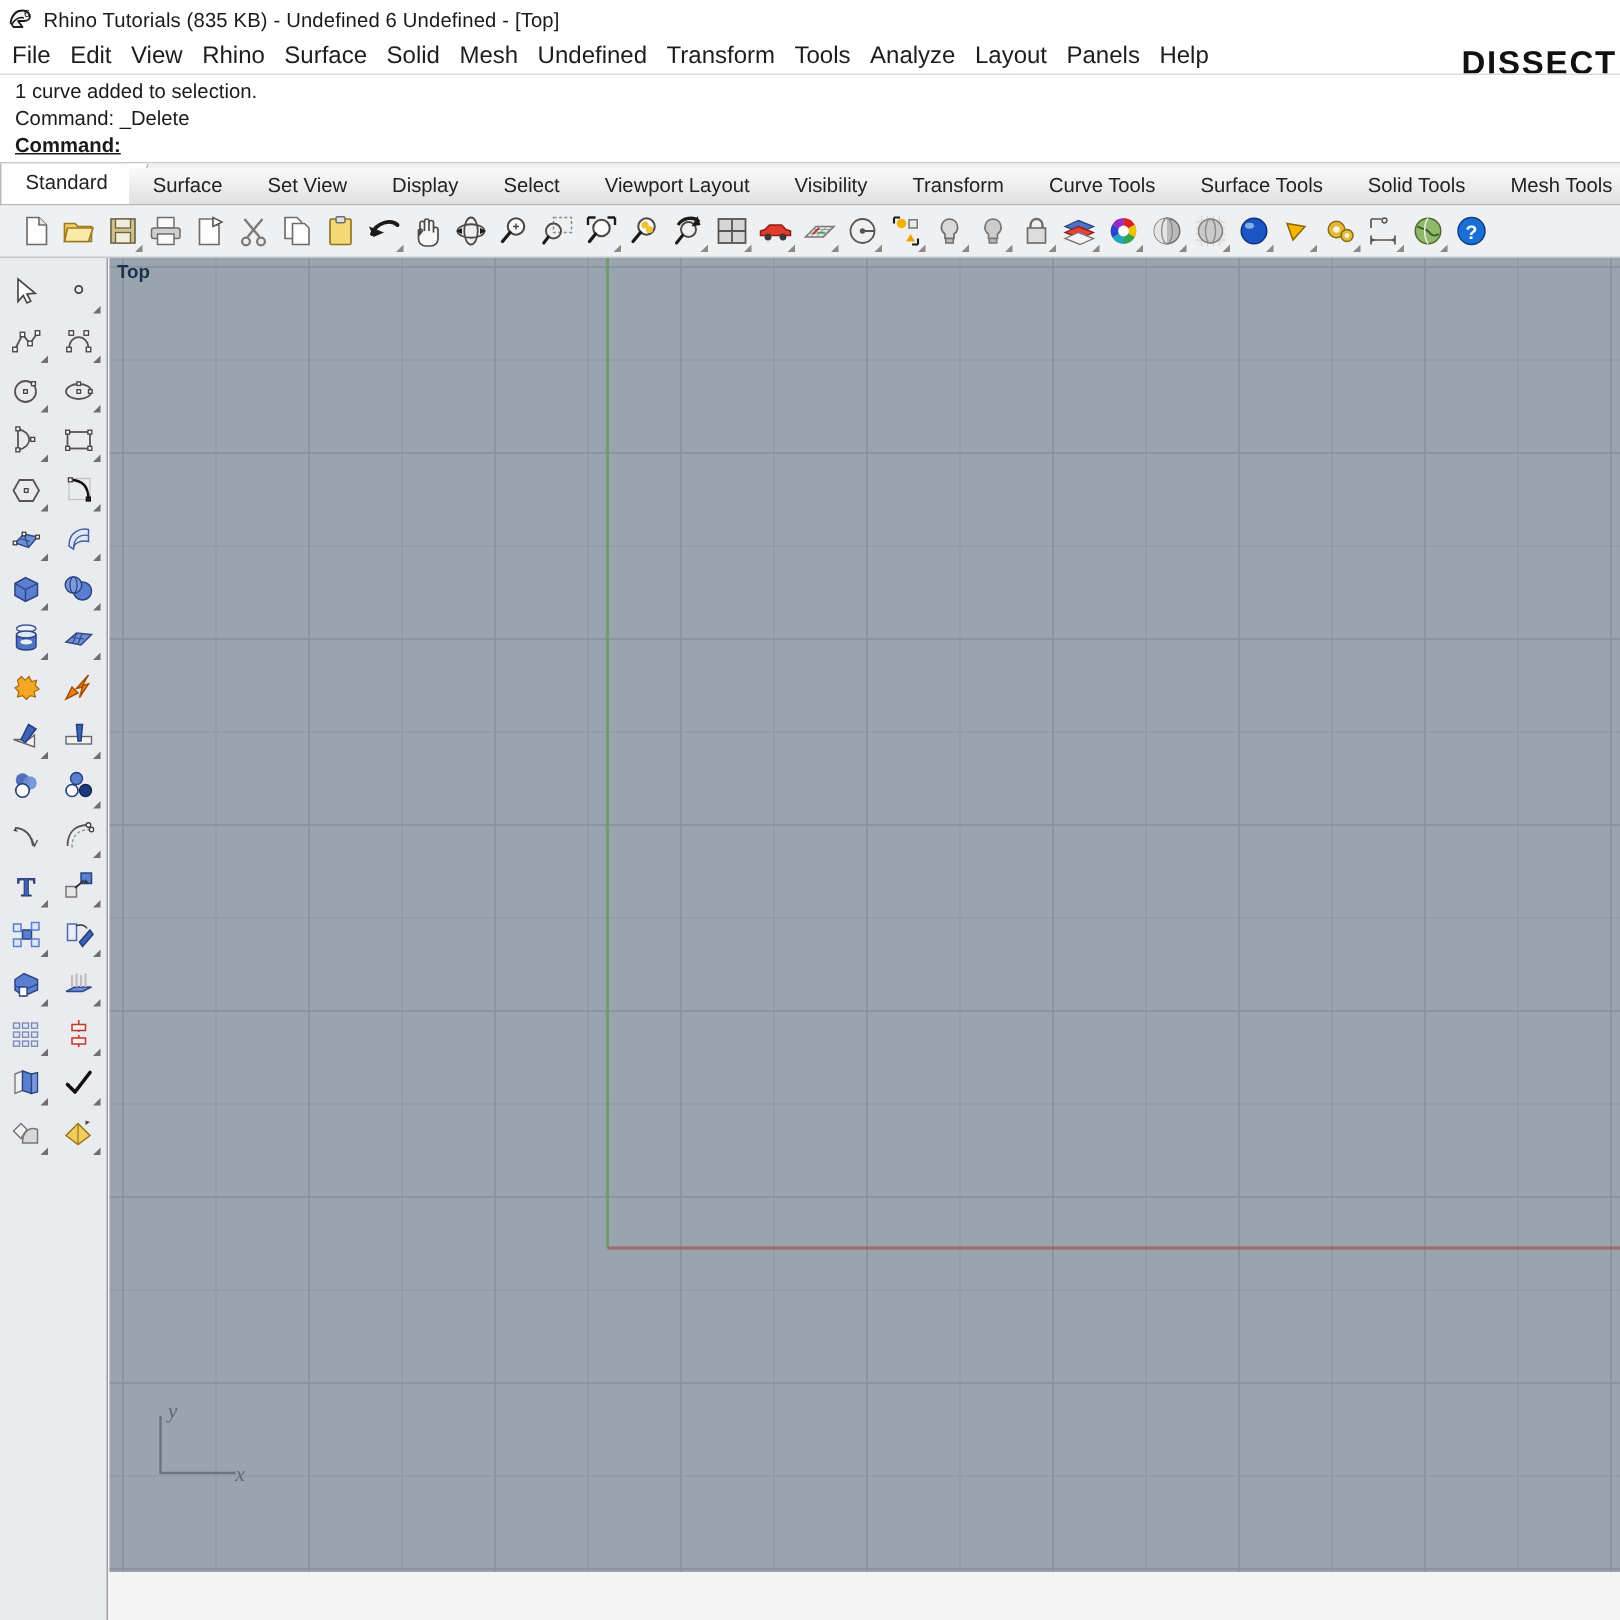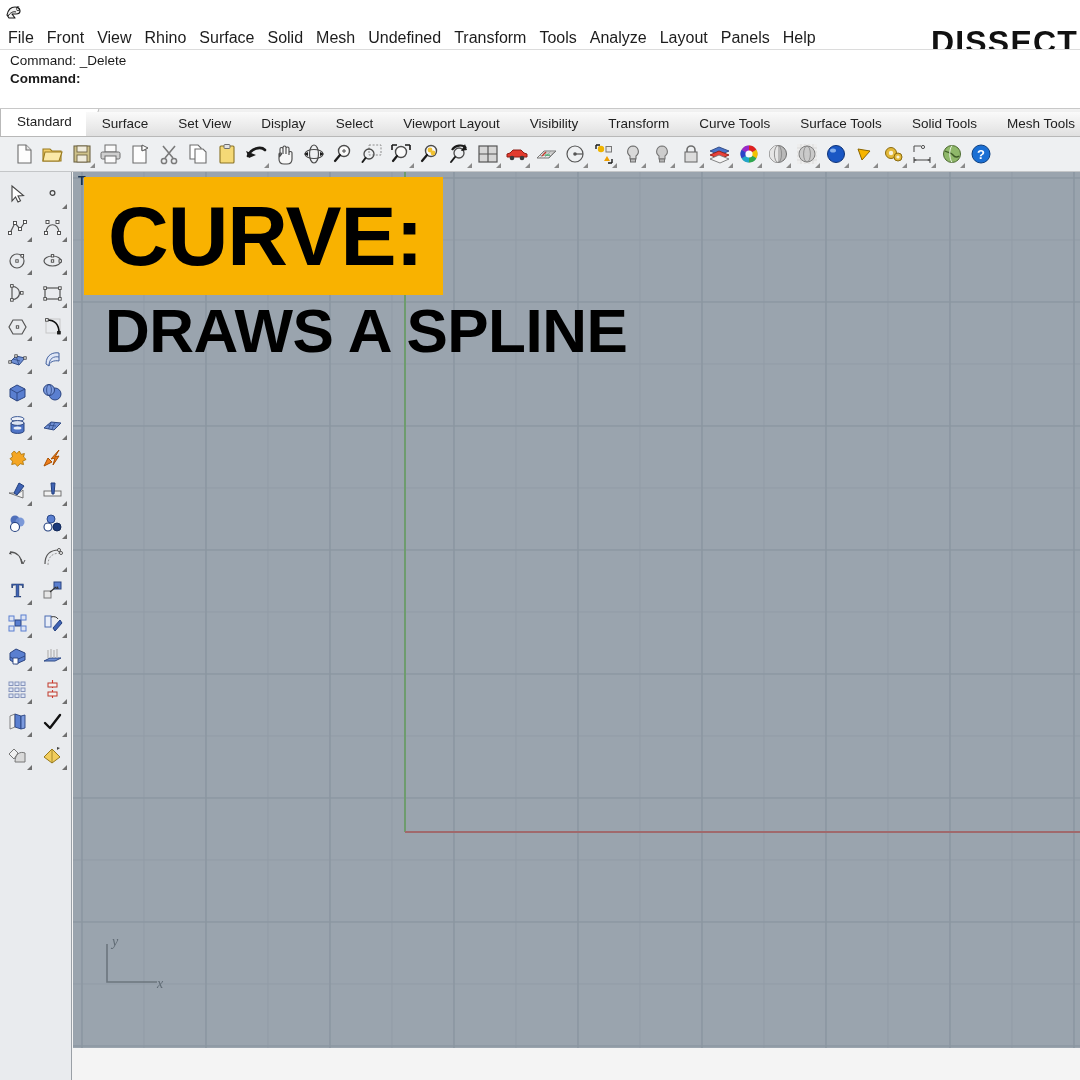--- a/index.html
+++ b/index.html
@@ -21,33 +21,33 @@
 
   
   .menubar{
     position:absolute;left:0;top:26px;width:1080px;height:23px;
     background:#ffffff;display:flex;align-items:center;padding-left:8px;box-sizing:border-box;
   }
   .menu-item{font-size:16px;color:#1d1d1d;margin-right:13px;white-space:nowrap;cursor:default;}
 
   
   .logo{position:absolute;right:2px;top:28px;width:238px;text-align:right;}
-  .logo-top{font-size:32px;font-weight:bold;color:#111;letter-spacing:1.2px;line-height:28px;
+  .logo-top{font-size:22px;font-weight:bold;color:#111;letter-spacing:1.2px;line-height:28px;
             font-family:"Liberation Sans", sans-serif;}
   .logo-bot{display:inline-block;background:#f5b800;color:#111;font-size:25px;font-weight:bold;
             letter-spacing:.6px;line-height:30px;padding:0 5px;font-family:"Liberation Sans", sans-serif;}
 
   
   .cmdarea{
     position:absolute;left:0;top:49px;width:1080px;height:60px;
     background:#ffffff;border-top:1px solid #dcdcdc;border-bottom:1px solid #c8c8c8;
     box-sizing:border-box;padding:2px 0 0 10px;
   }
   .cmdline{font-size:13.5px;color:#1a1a1a;line-height:18px;height:18px;white-space:nowrap;}
-  .cmdline.prompt{font-weight:bold;}
+  .cmdline.prompt{font-weight:bold;text-decoration:underline;}
 
   
   .tabbar{
     position:absolute;left:0;top:109px;width:1080px;height:28px;
     background:linear-gradient(to bottom,#f2f2f2 0%,#e7e7e7 60%,#dedede 100%);
     border-bottom:1px solid #b8b8b8;
     display:flex;align-items:flex-end;overflow:hidden;box-sizing:border-box;
   }
   .tab{
     position:relative;height:24px;line-height:24px;padding:0 14px 0 16px;
@@ -146,45 +146,47 @@
 <div id="app">
 
   <div class="titlebar">
     <div class="title-icon">
       <svg width="18" height="18" viewBox="0 0 18 18">
         <path d="M2 11 C3 6 6 3 10 3 C13 3 15 5 15 7 C15 9 13 10 11 10 L7 10 L10 14 L4 14 Z" fill="#f2f2f2" stroke="#1a1a1a" stroke-width="1.2" stroke-linejoin="round"></path>
         <path d="M3 12 C5 9 8 7 11 8" fill="none" stroke="#1a1a1a" stroke-width="1"></path>
         <text x="11" y="7" font-size="7" fill="#111" font-family="'Liberation Sans',sans-serif">6</text>
       </svg>
     </div>
+    <div class="title-text">Rhino Tutorials (835 KB) - Undefined 6 Undefined - [Top]</div>
   </div>
 
   <div class="menubar">
     <div class="menu-item">File</div>
-    <div class="menu-item">Front</div>
+    <div class="menu-item">Edit</div>
     <div class="menu-item">View</div>
     <div class="menu-item">Rhino</div>
     <div class="menu-item">Surface</div>
     <div class="menu-item">Solid</div>
     <div class="menu-item">Mesh</div>
     <div class="menu-item">Undefined</div>
     <div class="menu-item">Transform</div>
     <div class="menu-item">Tools</div>
     <div class="menu-item">Analyze</div>
     <div class="menu-item">Layout</div>
     <div class="menu-item">Panels</div>
     <div class="menu-item">Help</div>
   </div>
 
   <div class="logo">
     <div class="logo-top">DISSECT</div>
     <div><span class="logo-bot">ARCHITECTURE</span></div>
   </div>
 
   <div class="cmdarea">
+    <div class="cmdline">1 curve added to selection.</div>
     <div class="cmdline">Command: _Delete</div>
     <div class="cmdline prompt">Command:</div>
   </div>
 
   <div class="tabbar">
     <div class="tab active"><span>Standard</span></div>
     <div class="tab"><span>Surface</span></div>
     <div class="tab"><span>Set View</span></div>
     <div class="tab"><span>Display</span></div>
     <div class="tab"><span>Select</span></div>
@@ -836,20 +838,16 @@
     <div class="vp-label">Top</div>
 
     <div class="axis-icon">
       <svg width="80" height="55" viewBox="0 0 80 55">
         <path d="M12 6 V44 H62" fill="none" stroke="#6c757e" stroke-width="1.6"></path>
       </svg>
       <span class="lab" style="left:17px;top:-4px;">y</span>
       <span class="lab" style="left:62px;top:38px;">x</span>
     </div>
 
-    <div class="overlay">
-      <span class="ov-title">CURVE:</span>
-      <span class="ov-sub">DRAWS A SPLINE</span>
-    </div>
   </div>
 
 
 </div>
 
 </body></html>

